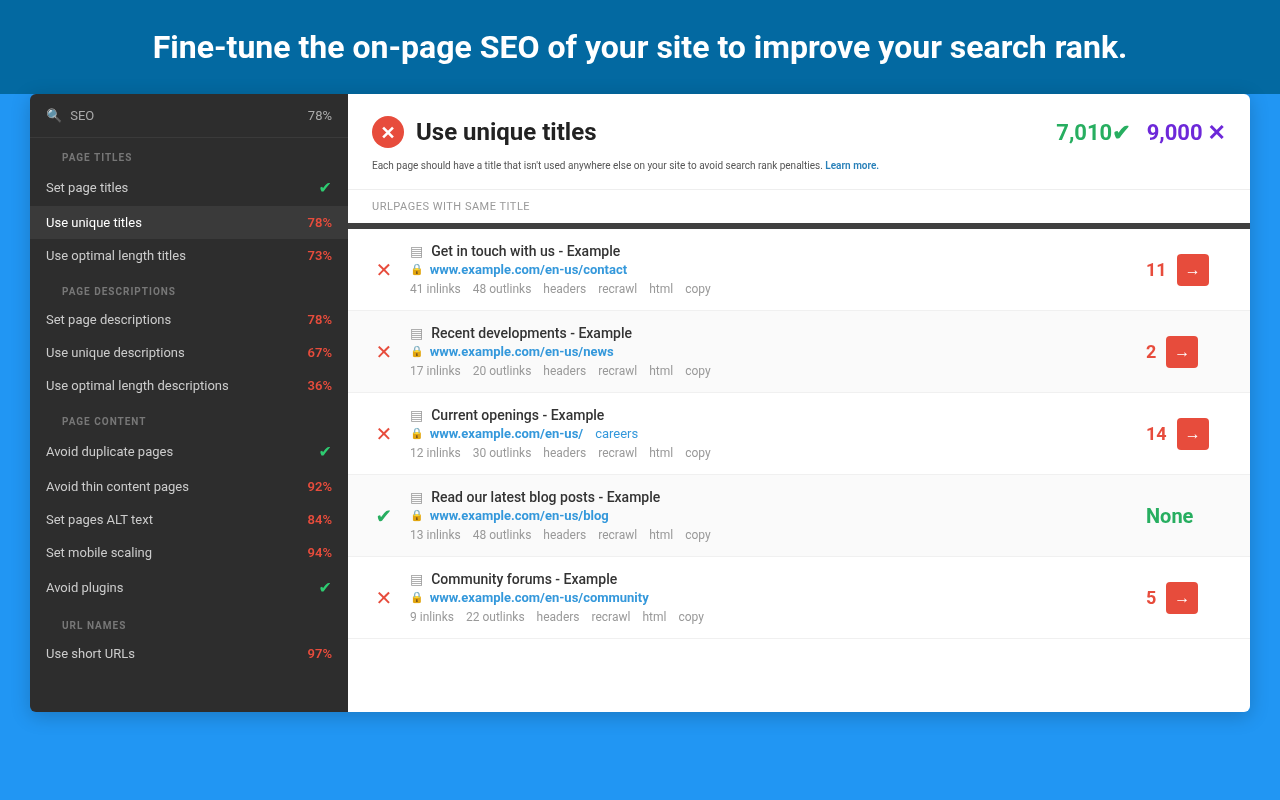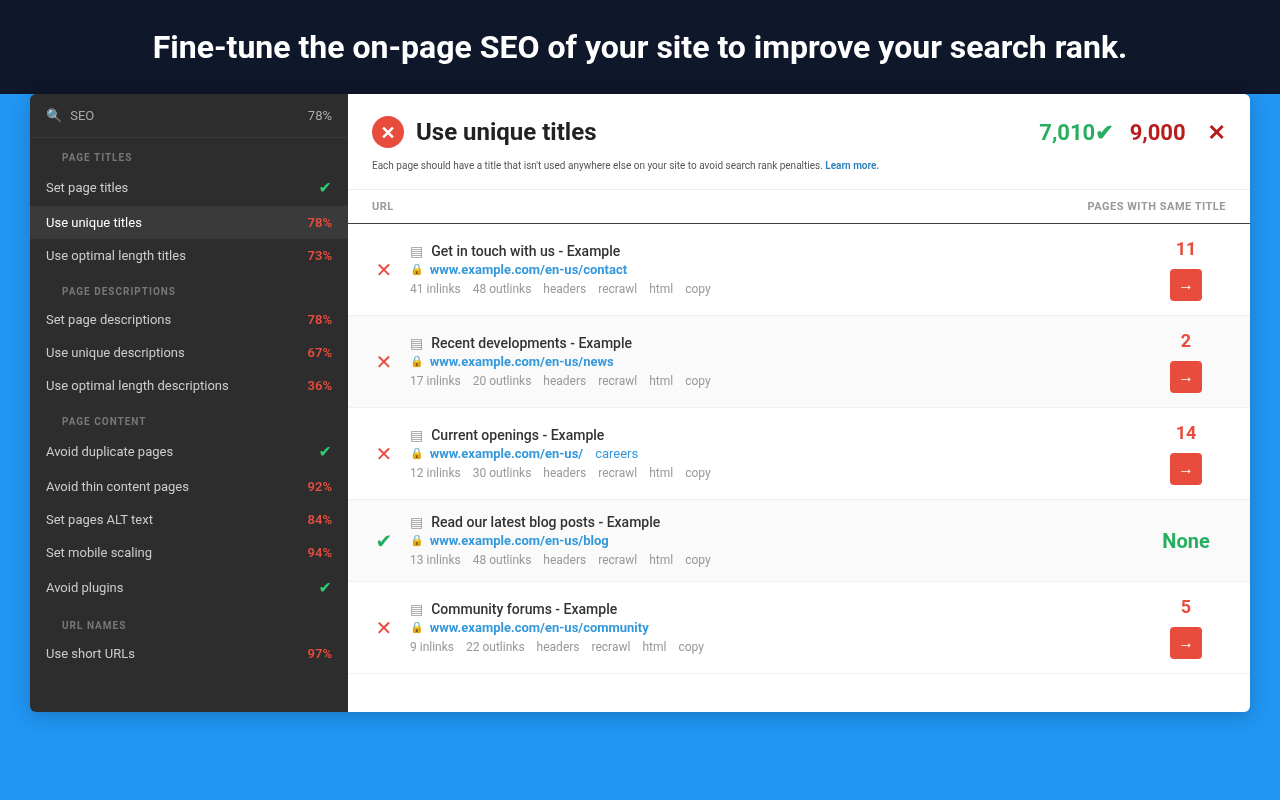--- a/index.html
+++ b/index.html
@@ -1,19 +1,19 @@
 <!DOCTYPE html>
 <html><head>
   <meta charset="utf-8">
   <style>
     * { box-sizing: border-box; margin: 0; padding: 0; }
     body { font-family: -apple-system, BlinkMacSystemFont, 'Segoe UI', Roboto, sans-serif; background: #2196F3; width: 1280px; height: 800px; overflow: hidden; }
 
     .hero-banner {
-      background: #0f172a;
+      background: #0369a1;
       text-align: center;
       padding: 28px 20px;
     }
     .hero-banner h1 {
       color: white;
       font-size: 32px;
       font-weight: 700;
     }
 
     .main-container {
@@ -120,48 +120,48 @@
       align-items: center;
       gap: 16px;
     }
     .score-green {
       color: #27ae60;
       font-size: 22px;
       font-weight: 700;
       display: flex; align-items: center; 
     }
     .score-red {
-      color: #b91c1c;
+      color: #6d28d9;
       font-size: 22px;
       font-weight: 700;
-      display: flex; align-items: center; gap: 22px;
+      display: flex; align-items: center; gap: 5px;
     }
 
     .page-description {
       font-size: 10px;
       color: #555;
       line-height: 1.5;
     }
     .page-description a {
       color: #2980b9;
       text-decoration: none;
       font-weight: 600;
     }
 
     
     .table-header {
       display: flex;
-      justify-content: space-between;
+      justify-content: flex-start;
       padding: 10px 24px;
       font-size: 11px;
-      font-weight: 700;
+      font-weight: 400;
       color: #999;
       text-transform: uppercase;
       letter-spacing: 0.5px;
-      border-bottom: 1px solid #404040;
+      border-bottom: 6px solid #404040;
     }
 
     .url-row {
       display: flex;
       align-items: center;
       padding: 14px 24px;
       border-bottom: 1px solid #f0f0f0;
       gap: 14px;
     }
     .url-row:nth-child(even) { background: #fafafa; }
@@ -212,21 +212,20 @@
       color: #999;
       text-decoration: none;
       cursor: pointer;
     }
 
     .row-right {
       display: flex;
       align-items: center;
       gap: 10px;
       min-width: 80px;
-      flex-direction: column;
     }
     .row-count {
       font-size: 18px;
       font-weight: 700;
       color: #e74c3c;
     }
     .row-count.none-text {
       color: #27ae60;
       font-size: 20px;
     }

